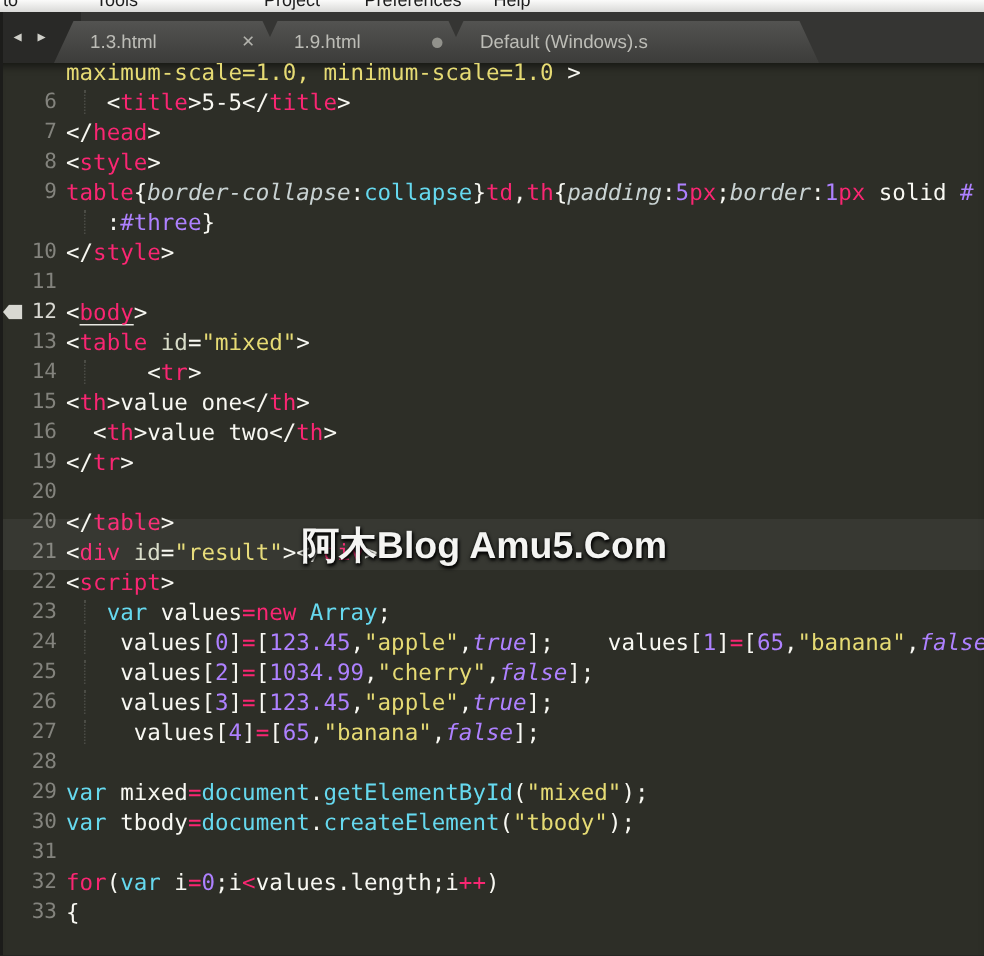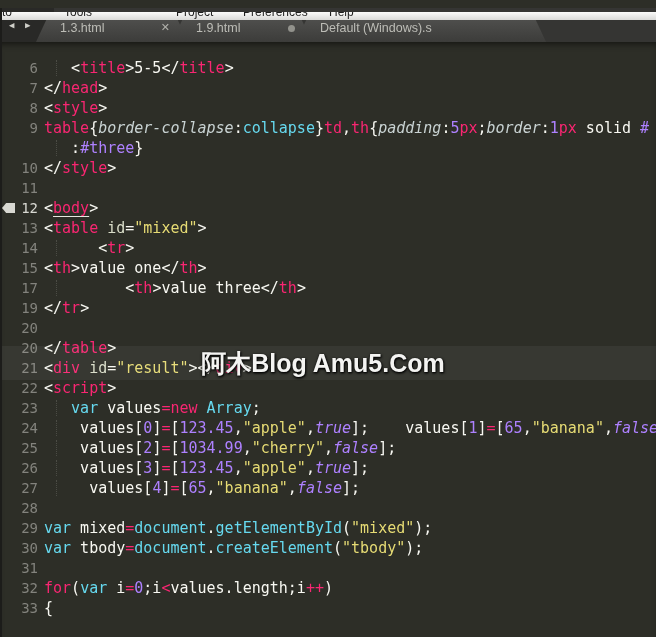--- a/index.html
+++ b/index.html
@@ -1,19 +1,19 @@
 <!DOCTYPE html>
 <html><head>
 <meta charset="utf-8">
 <style>
   html,body{margin:0;padding:0;background:#222;}
   #screen{position:relative;width:656px;height:637px;overflow:hidden;background:#2d2e27;font-family:"DejaVu Sans Mono",monospace;}
 
   
-  .menubar{position:absolute;top:12px;left:0;right:0;height:8px;background:linear-gradient(#fbfbfa,#d9d9d7);overflow:hidden;z-index:30;}
+  .menubar{position:absolute;top:0;left:0;right:0;height:8px;background:linear-gradient(#fbfbfa,#d9d9d7);overflow:hidden;z-index:30;}
   .menu-item{position:absolute;top:-7px;font:12px "Liberation Sans",sans-serif;color:#1d1d1d;}
 
   
   .tabbar{position:absolute;top:8px;left:0;right:0;height:34px;background:#353533;z-index:20;}
   .tab-scroll{position:absolute;left:0;top:0;width:54px;height:34px;background:#292927;}
   .arrow{position:absolute;top:12px;font-size:9px;color:#cfcfc9;cursor:default;}
   .arrow.left{left:9px;}
   .arrow.right{left:25px;}
   .tabs{position:absolute;left:36px;top:6px;height:28px;display:flex;}
   .tab{position:relative;height:28px;clip-path:polygon(13px 0,calc(100% - 13px) 0,100% 100%,0 100%);
@@ -89,33 +89,33 @@
         <span class="dot"></span>
       </div>
       <div class="tab t4">
         <span class="lbl">Default (Windows).s</span>
       </div>
     </div>
   </div>
 
   <div class="editor">
     <div class="code" id="code-lines">
-        <div class="row"><span class="ln"></span></div>
+        <div class="row"><span class="ln"></span><span class="ct"><span class="tk-str">maximum-scale=1.0, minimum-scale=1.0</span><span class="tk-p"> &gt;</span></span></div>
         <div class="row"><span class="guide"></span><span class="ln">6</span><span class="ct"><span class="tk-p">   &lt;</span><span class="tk-tag">title</span><span class="tk-p">&gt;5-5&lt;/</span><span class="tk-tag">title</span><span class="tk-p">&gt;</span></span></div>
         <div class="row"><span class="ln">7</span><span class="ct"><span class="tk-p">&lt;/</span><span class="tk-tag">head</span><span class="tk-p">&gt;</span></span></div>
         <div class="row"><span class="ln">8</span><span class="ct"><span class="tk-p">&lt;</span><span class="tk-tag">style</span><span class="tk-p">&gt;</span></span></div>
         <div class="row"><span class="ln">9</span><span class="ct"><span class="tk-tag">table</span><span class="tk-p">{</span><span class="tk-cssp">border-collapse</span><span class="tk-p">:</span><span class="tk-cssv">collapse</span><span class="tk-p">}</span><span class="tk-tag">td</span><span class="tk-p">,</span><span class="tk-tag">th</span><span class="tk-p">{</span><span class="tk-cssp">padding</span><span class="tk-p">:</span><span class="tk-num">5</span><span class="tk-kw">px</span><span class="tk-p">;</span><span class="tk-cssp">border</span><span class="tk-p">:</span><span class="tk-num">1</span><span class="tk-kw">px</span><span class="tk-p"> solid </span><span class="tk-num">#</span></span></div>
         <div class="row"><span class="guide"></span><span class="ln"></span><span class="ct"><span class="tk-p">   :</span><span class="tk-num">#three</span><span class="tk-p">}</span></span></div>
         <div class="row"><span class="ln">10</span><span class="ct"><span class="tk-p">&lt;/</span><span class="tk-tag">style</span><span class="tk-p">&gt;</span></span></div>
         <div class="row"><span class="ln">11</span><span class="ct"></span></div>
         <div class="row"><span class="bookmark"></span><span class="ln bright">12</span><span class="ct"><span class="tk-p">&lt;</span><span class="tk-tagu">body</span><span class="tk-p">&gt;</span></span></div>
         <div class="row"><span class="ln">13</span><span class="ct"><span class="tk-p">&lt;</span><span class="tk-tag">table</span><span class="tk-p"> </span><span class="tk-attr">id</span><span class="tk-p">=</span><span class="tk-str">"mixed"</span><span class="tk-p">&gt;</span></span></div>
         <div class="row"><span class="guide"></span><span class="ln">14</span><span class="ct"><span class="tk-p">      &lt;</span><span class="tk-tag">tr</span><span class="tk-p">&gt;</span></span></div>
         <div class="row"><span class="ln">15</span><span class="ct"><span class="tk-p">&lt;</span><span class="tk-tag">th</span><span class="tk-p">&gt;value one&lt;/</span><span class="tk-tag">th</span><span class="tk-p">&gt;</span></span></div>
-        <div class="row"><span class="guide"></span><span class="ln">17</span><span class="ct"><span class="tk-p">         &lt;</span><span class="tk-tag">th</span><span class="tk-p">&gt;value three&lt;/</span><span class="tk-tag">th</span><span class="tk-p">&gt;</span></span></div>
+        <div class="row"><span class="ln">16</span><span class="ct"><span class="tk-p">  &lt;</span><span class="tk-tag">th</span><span class="tk-p">&gt;value two&lt;/</span><span class="tk-tag">th</span><span class="tk-p">&gt;</span></span></div>
         <div class="row"><span class="ln">19</span><span class="ct"><span class="tk-p">&lt;/</span><span class="tk-tag">tr</span><span class="tk-p">&gt;</span></span></div>
         <div class="row"><span class="ln">20</span><span class="ct"></span></div>
         <div class="row"><span class="ln">20</span><span class="ct"><span class="tk-p">&lt;/</span><span class="tk-tag">table</span><span class="tk-p">&gt;</span></span></div>
         <div class="row"><span class="ln">21</span><span class="ct"><span class="tk-p">&lt;</span><span class="tk-tag">div</span><span class="tk-p"> </span><span class="tk-attr">id</span><span class="tk-p">=</span><span class="tk-str">"result"</span><span class="tk-p">&gt;</span><span class="tk-p">&lt;/</span><span class="tk-tag">div</span><span class="tk-p">&gt;</span></span></div>
         <div class="row"><span class="ln">22</span><span class="ct"><span class="tk-p">&lt;</span><span class="tk-tag">script</span><span class="tk-p">&gt;</span></span></div>
         <div class="row"><span class="guide"></span><span class="ln">23</span><span class="ct"><span class="tk-p">   </span><span class="tk-it">var</span><span class="tk-p"> values</span><span class="tk-kw">=</span><span class="tk-kw">new</span><span class="tk-p"> </span><span class="tk-it">Array</span><span class="tk-p">;</span></span></div>
         <div class="row"><span class="guide"></span><span class="ln">24</span><span class="ct"><span class="tk-p">    values</span><span class="tk-p">[</span><span class="tk-num">0</span><span class="tk-p">]</span><span class="tk-kw">=</span><span class="tk-p">[</span><span class="tk-num">123.45</span><span class="tk-p">,</span><span class="tk-str">"apple"</span><span class="tk-p">,</span><span class="tk-bool">true</span><span class="tk-p">];</span><span class="tk-p">    values</span><span class="tk-p">[</span><span class="tk-num">1</span><span class="tk-p">]</span><span class="tk-kw">=</span><span class="tk-p">[</span><span class="tk-num">65</span><span class="tk-p">,</span><span class="tk-str">"banana"</span><span class="tk-p">,</span><span class="tk-bool">false</span></span></div>
         <div class="row"><span class="guide"></span><span class="ln">25</span><span class="ct"><span class="tk-p">    values</span><span class="tk-p">[</span><span class="tk-num">2</span><span class="tk-p">]</span><span class="tk-kw">=</span><span class="tk-p">[</span><span class="tk-num">1034.99</span><span class="tk-p">,</span><span class="tk-str">"cherry"</span><span class="tk-p">,</span><span class="tk-bool">false</span><span class="tk-p">];</span></span></div>
         <div class="row"><span class="guide"></span><span class="ln">26</span><span class="ct"><span class="tk-p">    values</span><span class="tk-p">[</span><span class="tk-num">3</span><span class="tk-p">]</span><span class="tk-kw">=</span><span class="tk-p">[</span><span class="tk-num">123.45</span><span class="tk-p">,</span><span class="tk-str">"apple"</span><span class="tk-p">,</span><span class="tk-bool">true</span><span class="tk-p">];</span></span></div>
         <div class="row"><span class="guide"></span><span class="ln">27</span><span class="ct"><span class="tk-p">     values</span><span class="tk-p">[</span><span class="tk-num">4</span><span class="tk-p">]</span><span class="tk-kw">=</span><span class="tk-p">[</span><span class="tk-num">65</span><span class="tk-p">,</span><span class="tk-str">"banana"</span><span class="tk-p">,</span><span class="tk-bool">false</span><span class="tk-p">];</span></span></div>

